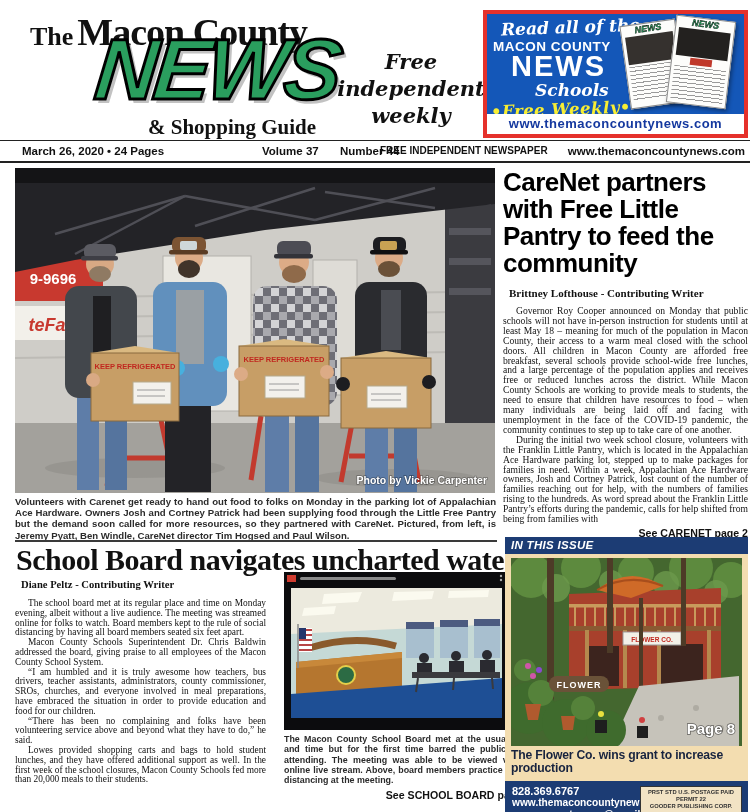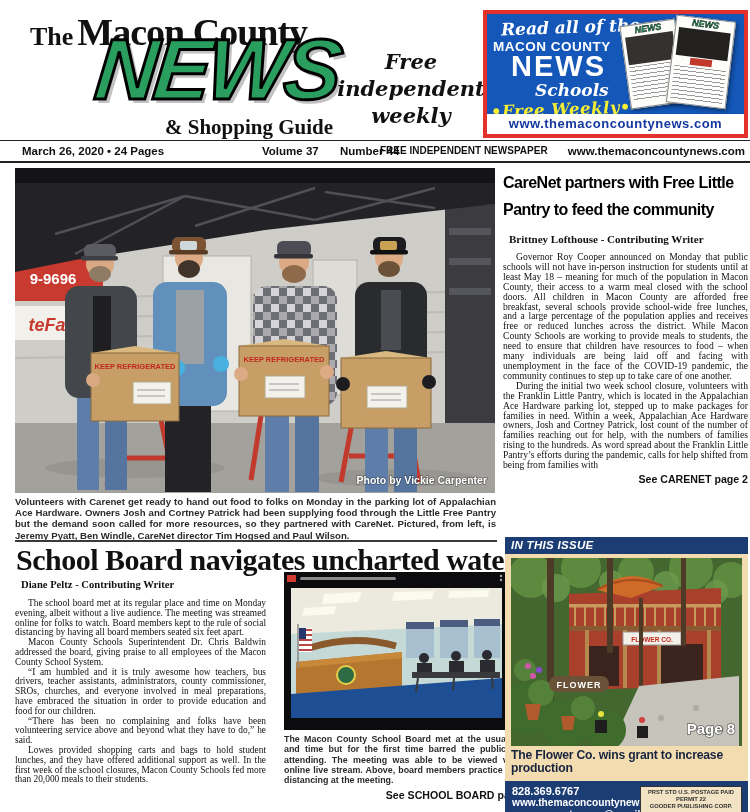--- a/index.html
+++ b/index.html
@@ -6,21 +6,21 @@
   html,body { width:750px; height:812px; background:#fff; overflow:hidden; }
   body { position:relative; font-family:"Liberation Serif", serif; color:#111; }
 
   
   .mast-line1 { position:absolute; left:30px; top:10px; white-space:nowrap; }
   .mast-the { font-size:26px; font-weight:bold; }
   .mast-title { font-size:38px; font-weight:bold; letter-spacing:-1px; }
   .mast-news { position:absolute; left:96px; top:26px; font-family:"Liberation Sans",sans-serif;
     font-size:86px; font-weight:bold; font-style:italic; color:#2a9e5e; letter-spacing:-4px;
     transform:skewX(-6deg); -webkit-text-stroke:3px #000; text-shadow:4px 4px 0 rgba(120,120,120,.45); line-height:1; }
-  .mast-sub { position:absolute; left:165px; top:115px; font-size:21px; font-weight:bold; letter-spacing:0; }
+  .mast-sub { position:absolute; left:148px; top:115px; font-size:21px; font-weight:bold; letter-spacing:0; }
   .tagline { position:absolute; left:336px; top:48px; width:150px; text-align:center;
     font-style:italic; font-size:21px; line-height:27px; font-weight:bold; font-family:"DejaVu Serif",serif; }
 
   
   .topad { position:absolute; left:483px; top:10px; width:265px; height:128px;
     background:#1457b8; border:4px solid #e5312b; }
   .topad .ad-script { position:absolute; color:#fff; font-style:italic; font-weight:bold; font-family:"DejaVu Serif",serif; }
   .ad-l1 { left:14px; top:3px; font-size:17px; transform:rotate(-2deg); }
   .ad-l2 { position:absolute; left:6px; top:25px; color:#fff; font-family:"Liberation Sans",sans-serif; font-weight:bold; font-size:13.5px; letter-spacing:.5px; }
   .ad-l3 { position:absolute; left:24px; top:36px; color:#fff; font-family:"Liberation Sans",sans-serif; font-weight:bold; font-size:29px; letter-spacing:2px; }
@@ -64,21 +64,21 @@
   .school-right { position:absolute; left:284px; top:572px; width:247px; }
   .school-photo { width:225px; height:158px; display:block; }
   .school-caption { margin-top:4px; font-family:"Liberation Sans",sans-serif; font-weight:bold;
     font-size:8.9px; line-height:10.3px; color:#2b2b2b; text-align:justify; }
   .jump { margin-top:4px; text-align:right; font-family:"Liberation Sans",sans-serif;
     font-weight:bold; font-size:10.6px; color:#111; }
 
   
   .carenet { position:absolute; left:503px; top:169px; width:245px; }
   .carenet-headline { font-family:"Liberation Sans",sans-serif; font-weight:bold;
-    font-size:16px; line-height:27px; letter-spacing:-.5px; color:#000; }
+    font-size:26px; line-height:27px; letter-spacing:-.5px; color:#000; }
   .carenet .byline { font-size:11px; margin-top:10px; margin-bottom:7px; }
   .carenet .bodytext p { font-size:9.6px; line-height:9.9px; }
   .carenet .jump { margin-top:3px; }
 
   
   .iti { position:absolute; left:505px; top:537px; width:243px; height:275px; background:#f3ddb0; }
   .iti-header { height:17px; background:#1c3c74; color:#fff; font-family:"Liberation Sans",sans-serif;
     font-weight:bold; font-style:italic; font-size:11.5px; line-height:17px; padding-left:6px; letter-spacing:.3px; }
   .iti-photo { display:block; margin:4px auto 0 auto; width:231px; height:188px; }
   .iti-caption { padding:3px 6px 0 6px; font-family:"Liberation Sans",sans-serif; font-weight:bold;

